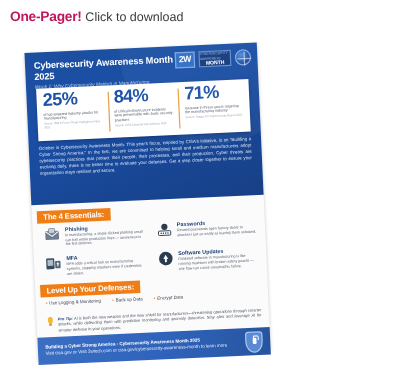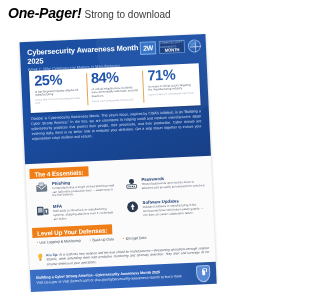--- a/index.html
+++ b/index.html
@@ -18,24 +18,23 @@
   }
 
   
   .toplink {
     position: absolute;
     left: 8px; top: 6px;
     white-space: nowrap;
     line-height: 14px;
   }
   .toplink .op {
-    font-size: 14px;
-    font-weight: bold;
-    font-style: italic;
-    color: #000000;
+    font-size: 11px;
+    font-weight: bold;
+    color: #be185d;
     letter-spacing: -0.2px;
   }
   .toplink .ctd {
     font-size: 10px;
     color: #3a3a3a;
     margin-left: 3px;
   }
 
   
   .page-wrap {
@@ -335,21 +334,21 @@
     width: 13px; height: 13px;
     display: block;
   }
 </style>
 </head>
 <body>
 
 <div id="root">
 
   <div class="toplink">
-    <span class="op">One-Pager!</span><span class="ctd">Strong to download</span>
+    <span class="op">One-Pager!</span><span class="ctd">Click to download</span>
   </div>
 
   <div class="page-wrap">
     <div class="sheet">
 
       <div class="hero">
 
         <div class="hero-head">
           <div class="hero-title">Cybersecurity Awareness Month 2025</div>
           <div class="hero-sub">Week 1: Why Cybersecurity Matters in Manufacturing</div>

